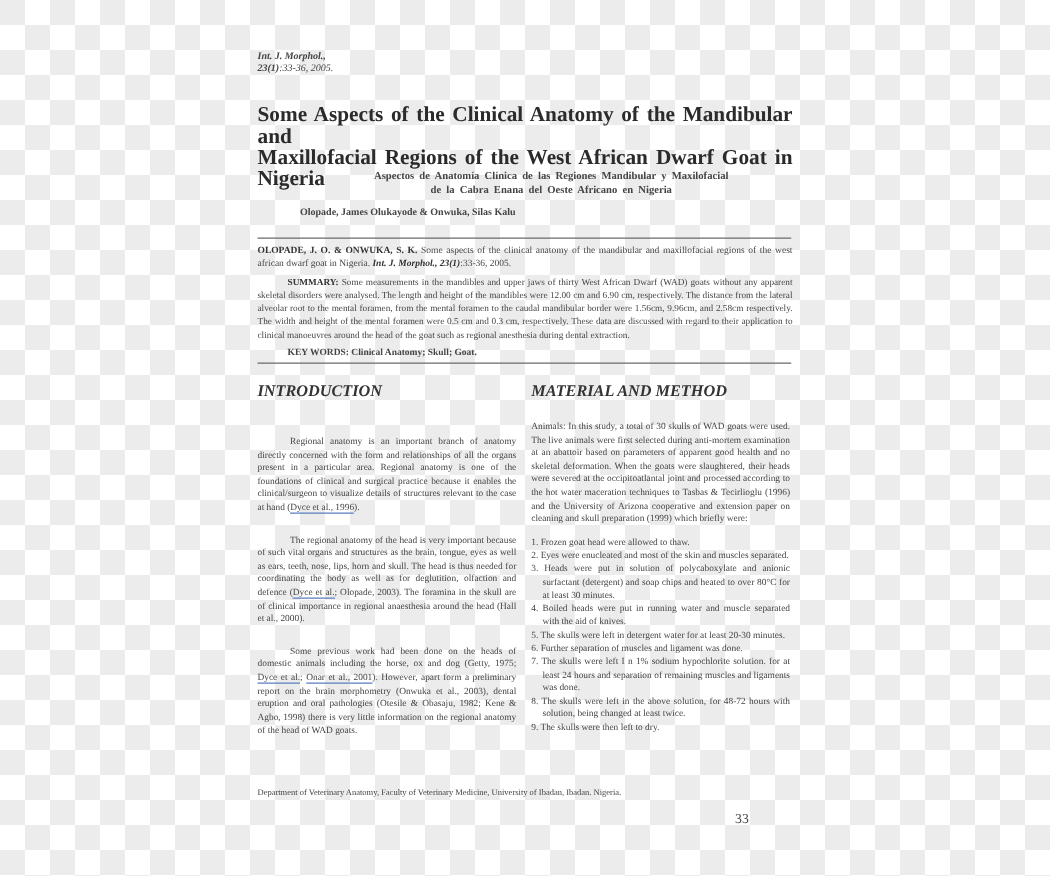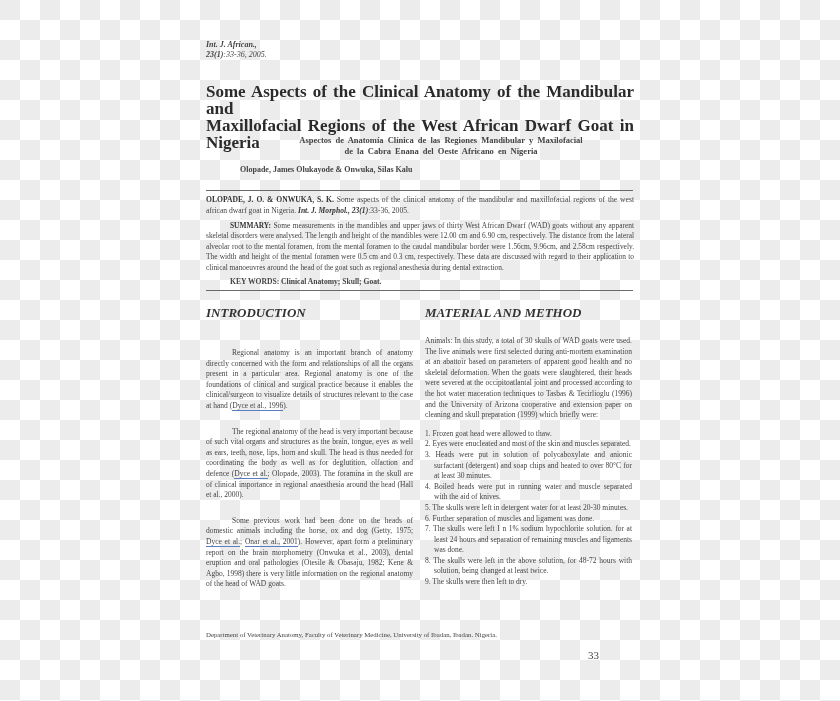--- a/index.html
+++ b/index.html
@@ -153,21 +153,21 @@
       left: 588px;
       top: 649px;
       font-size: 11px;
       color: #444;
     }
   </style>
 </head>
 <body>
 
 <div class="journal-ref">
-  <div><b>Int. J. African.,</b></div>
+  <div><b>Int. J. Morphol.,</b></div>
   <div><b>23(1)</b><span>:33-36, 2005.</span></div>
 </div>
 
 <div class="title">
   <div>Some Aspects of the Clinical Anatomy of the Mandibular and</div>
   <div>Maxillofacial Regions of the West African Dwarf Goat in Nigeria</div>
 </div>
 
 <div class="subtitle">
   <div>Aspectos de Anatomía Clínica de las Regiones Mandibular y Maxilofacial</div>

